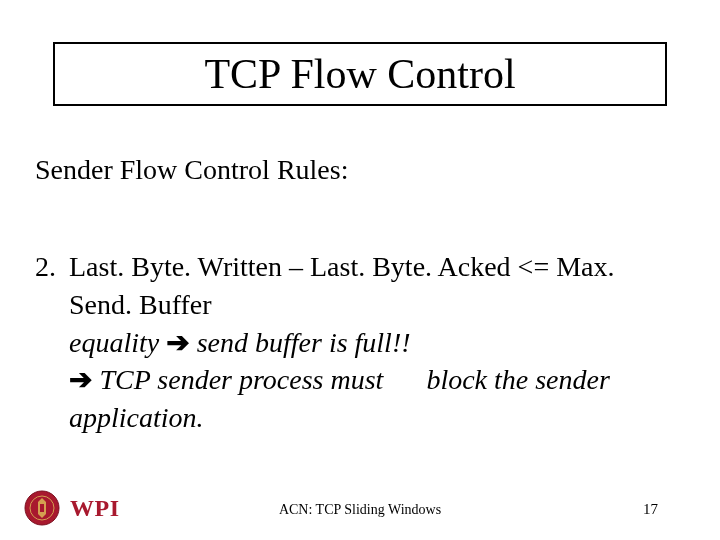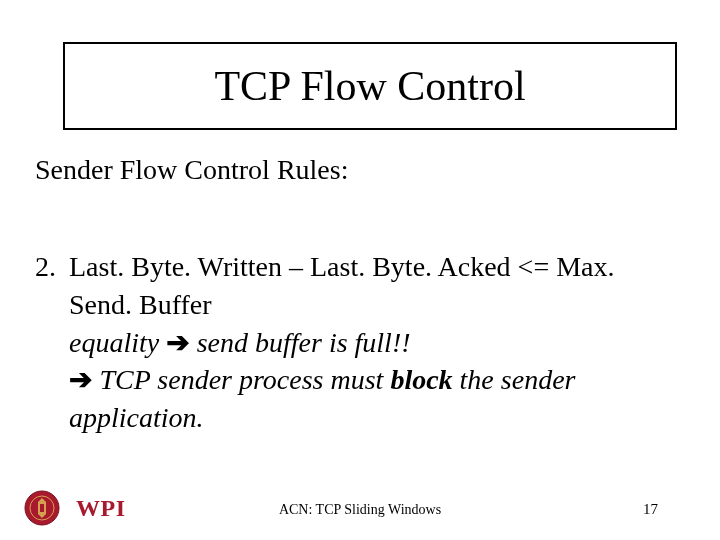--- a/index.html
+++ b/index.html
@@ -1,33 +1,33 @@
 <!DOCTYPE html>
 <html><head>
 <meta charset="utf-8">
 <style>
   * { margin: 0; padding: 0; box-sizing: border-box; }
   html, body { width: 720px; height: 540px; background: #fff; font-family: "Times New Roman", Times, serif; color: #000; }
   .slide { position: relative; width: 720px; height: 540px; }
-  .title-box { position: absolute; top: 42px; left: 63px; width: 614px; height: 88px; border: 2px solid #000; display: flex; align-items: center; justify-content: center; }
+  .title-box { position: absolute; top: 42px; left: 53px; width: 614px; height: 64px; border: 2px solid #000; display: flex; align-items: center; justify-content: center; }
   .title-box h1 { font-size: 42px; font-weight: 400; }
   .subtitle { position: absolute; top: 154px; left: 35px; font-size: 28px; }
   .rule1 { position: absolute; top: 200px; left: 35px; right: 40px; font-size: 24px; line-height: 1.25; }
   .rule1 .num { display: inline-block; width: 34px; }
   .rule1 .cond { font-family: "Times New Roman", serif; }
   .rule1 .ital { font-style: italic; }
   .rule2 { position: absolute; top: 248px; left: 35px; right: 40px; font-size: 28px; line-height: 1.35; }
   .rule2 .num { display: inline-block; width: 34px; vertical-align: top; }
   .rule2 .body { display: inline-block; width: 590px; vertical-align: top; }
   .rule2 .ital { font-style: italic; }
-  .rule2 .bold { font-weight: bold; font-style: italic; }
+  .rule2 .bold { font-weight: normal; font-style: italic; margin-left: 36px; }
   .arrow { font-family: Arial, sans-serif; font-style: normal; font-weight: bold; }
   .footer-center { position: absolute; bottom: 22px; left: 0; right: 0; text-align: center; font-size: 14px; }
   .footer-right { position: absolute; bottom: 22px; right: 62px; font-size: 15px; margin-left: 14px; }
-  .logo { position: absolute; bottom: 14px; left: 24px; display: flex; align-items: center; gap: 16px; }
+  .logo { position: absolute; bottom: 14px; left: 24px; display: flex; align-items: center; gap: 10px; }
   .seal { width: 36px; height: 36px; }
   .wpi-text { font-family: Georgia, "Times New Roman", serif; font-weight: bold; font-size: 24px; color: #a8192e; letter-spacing: 0.5px; }
 </style>
 </head>
 <body>
 
 <div class="slide">
 
   <div class="title-box">
     <h1>TCP Flow Control</h1>

